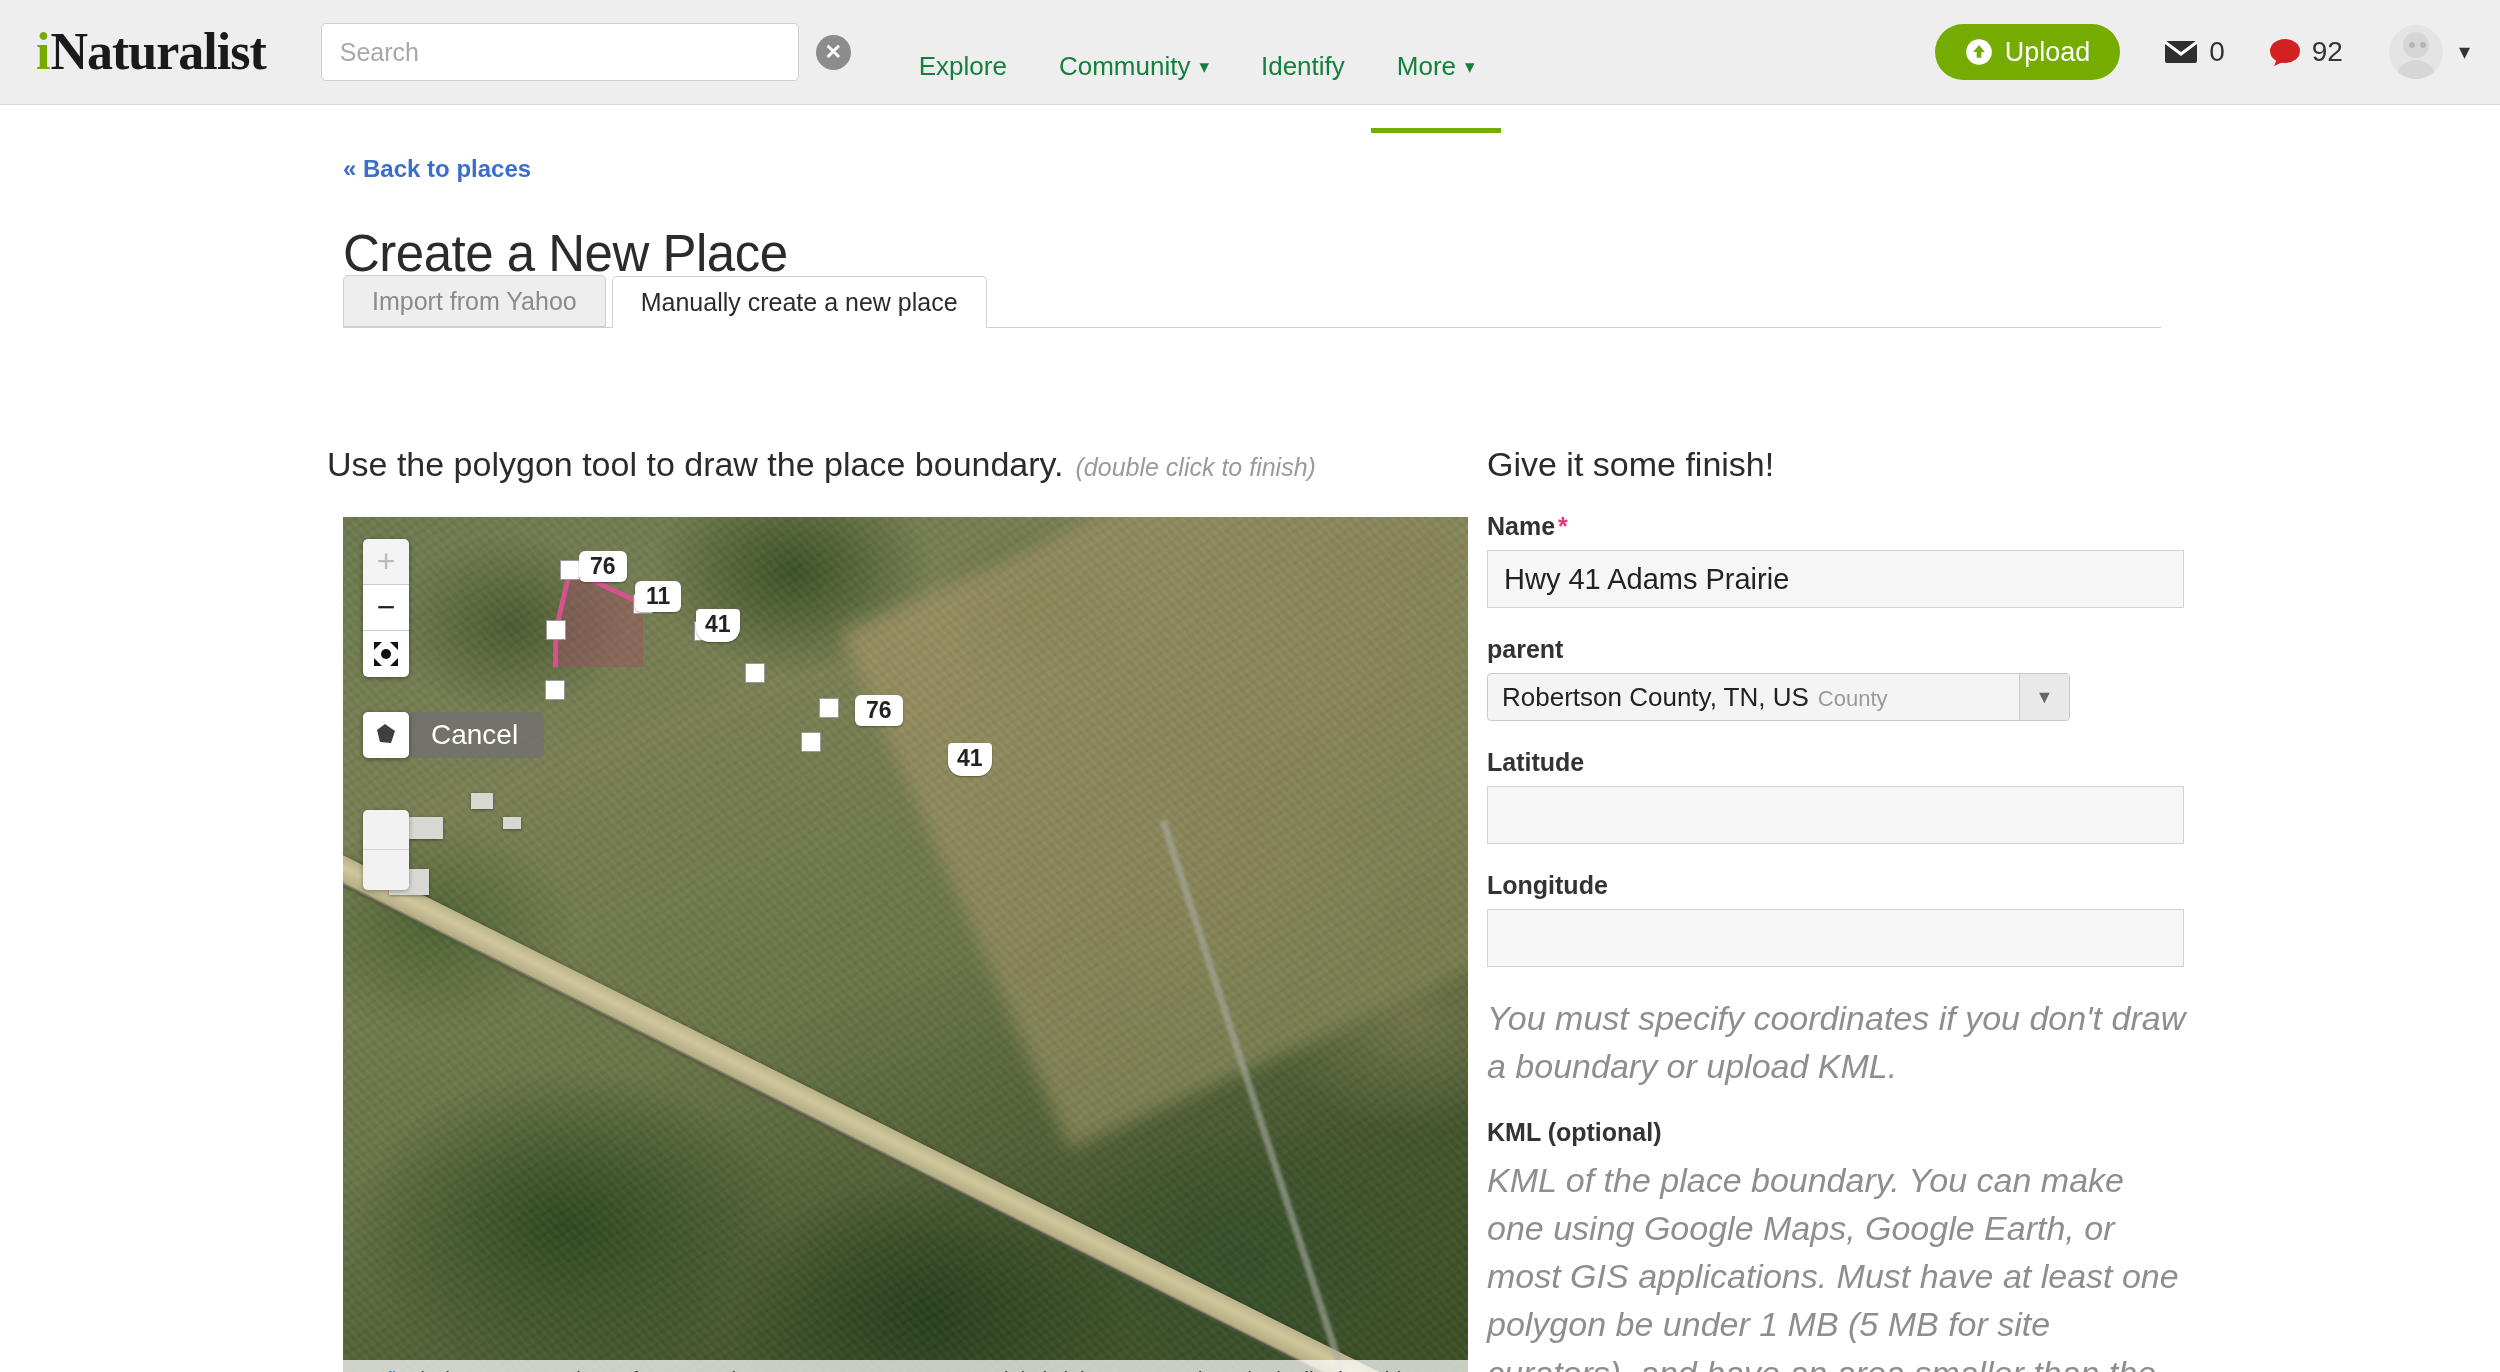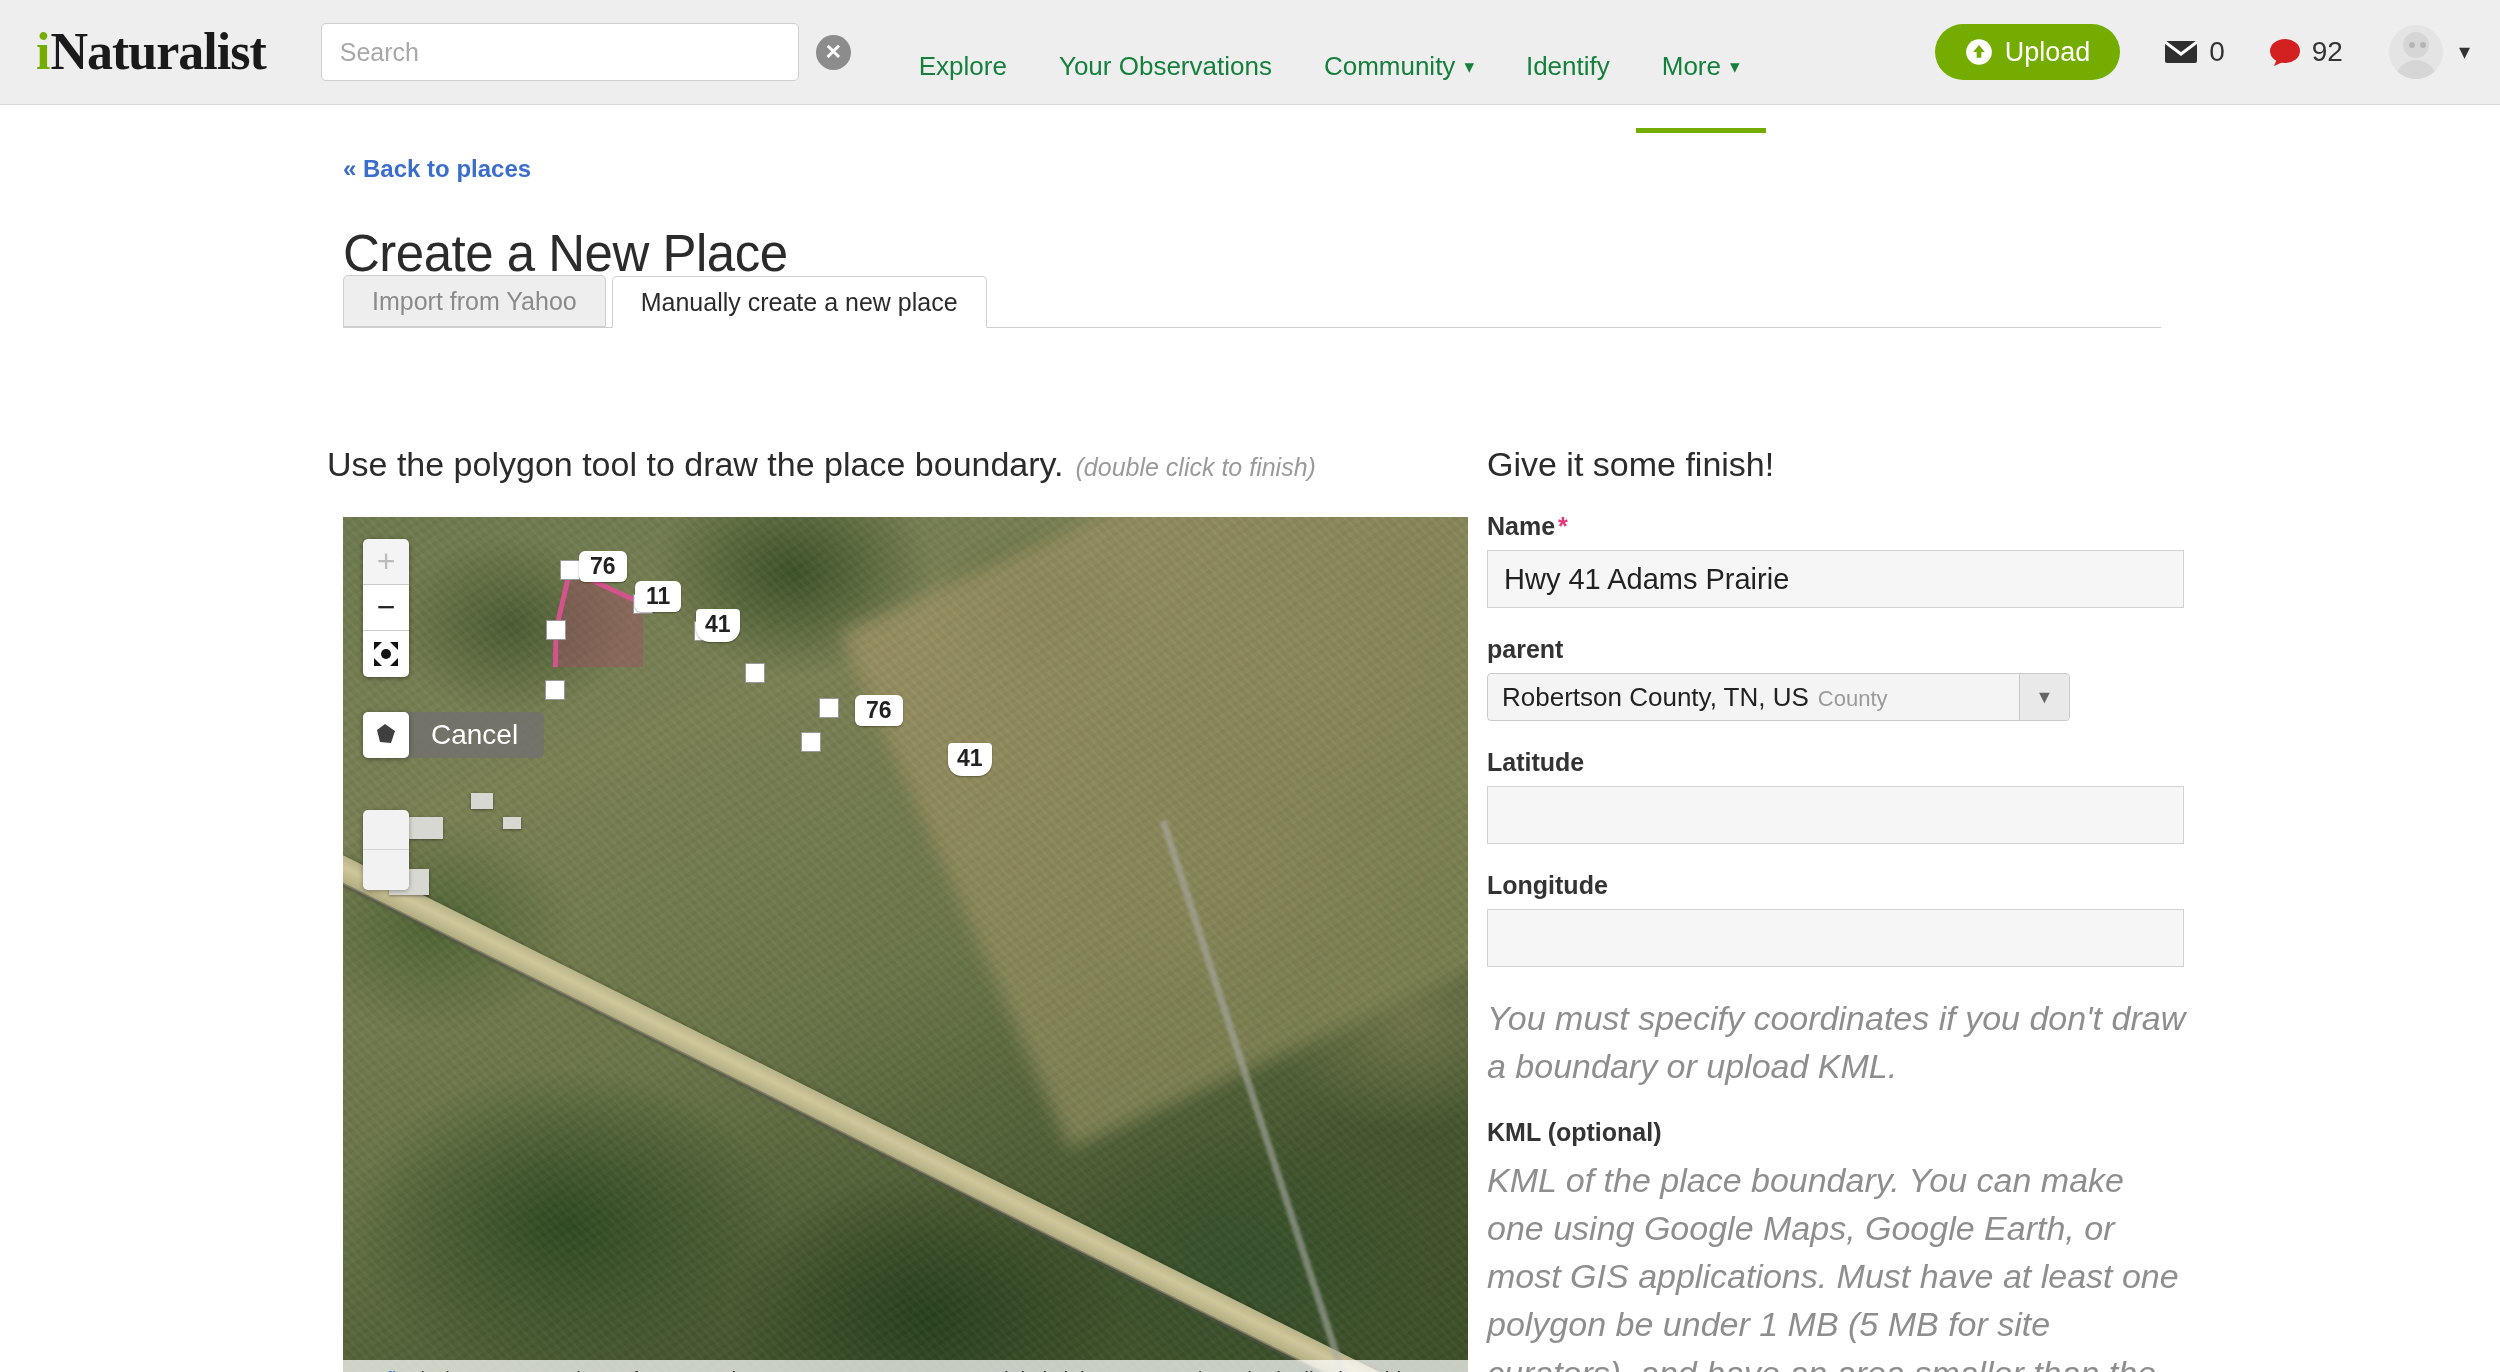--- a/index.html
+++ b/index.html
@@ -306,23 +306,20 @@
   <div class="search-wrap">
     <input id="search-input" type="text" placeholder="Search" style="">
     <div class="search-clear">✕</div>
   </div>
 
   <div class="nav">
     <div class="nav-item">
       <span>Explore</span>
     </div>
     <div class="nav-item">
-      <span>Your Observations</span>
-    </div>
-    <div class="nav-item">
       <span>Community</span>
       <span class="caret">▾</span>
     </div>
     <div class="nav-item">
       <span>Identify</span>
     </div>
     <div class="nav-item active">
       <span>More</span>
       <span class="caret">▾</span>
     </div>

